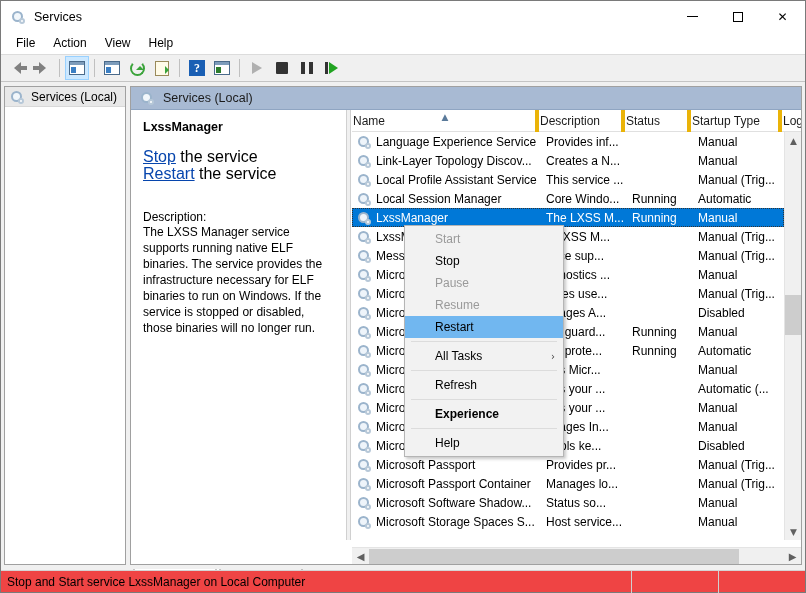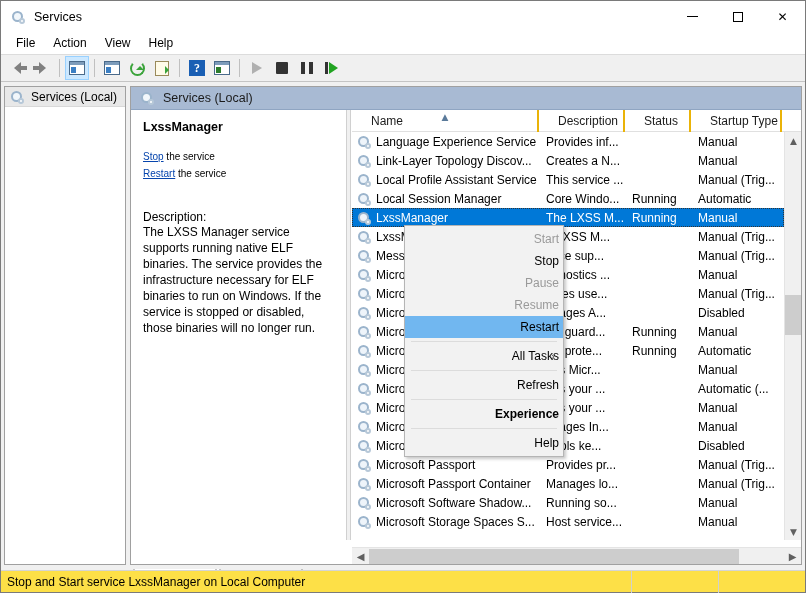--- a/index.html
+++ b/index.html
@@ -96,34 +96,34 @@
 
   .rp-header {
     height:23px; background:#a8bad3; display:flex; align-items:center; padding-left:8px;
     border-bottom:1px solid #8fa5c2;
   }
   .rp-header .lbl { margin-left:8px; font-size:12.5px; color:#1b1b1b; }
 
   
   .detailcol { position:absolute; left:0; top:23px; width:215px; bottom:24px; background:#fff; padding:10px 12px 0 12px; }
   .svc-title { font-size:12.5px; font-weight:bold; color:#000; margin-bottom:14px; }
-  .lnkline { font-size:10px; line-height:17px; }
+  .lnkline { font-size:16px; line-height:17px; }
   .lnk { color:#0645ad; text-decoration:underline; cursor:pointer; }
   .desc-head { margin-top:28px; font-size:12px; }
   .desc-body { font-size:12px; line-height:16px; margin-top:0px; }
 
   .vsplit { position:absolute; left:215px; top:23px; bottom:24px; width:5px; background:#f0f0f0;
             border-left:1px solid #d0d0d0; border-right:1px solid #d0d0d0; }
 
   
   .listview { position:absolute; left:221px; top:23px; right:0; bottom:24px; background:#fff; overflow:hidden; }
 
   .lv-head { position:absolute; left:0; top:0; right:0; height:22px; background:#fff; border-bottom:1px solid #e0e0e0; }
-  .hcell { position:absolute; top:0; height:22px; border-right:2px solid #eab308;
-           display:flex; align-items:center; padding-left:19px; font-size:12px; color:#1b1b1b; }
+  .hcell { position:absolute; top:0; height:22px; border-right:4px solid #eab308;
+           display:flex; align-items:center; padding-left:1px; font-size:12px; color:#1b1b1b; }
   .sortasc { position:absolute; top:2px; font-size:9px; color:#5a7a9a; font-family:"DejaVu Sans",sans-serif;}
 
   .lv-rows { position:absolute; left:0; top:22px; right:17px; bottom:0; }
   .row { position:absolute; left:0; right:0; height:19px; font-size:12px; color:#000; }
   .row.sel { background:#0078d7; color:#fff; }
   .row.sel.focus { outline:1px dotted #333; outline-offset:-1px; }
   .cell { position:absolute; top:0; height:19px; display:flex; align-items:center; overflow:hidden; white-space:nowrap; }
   .cell.name { padding-left:24px; }
   .gear {
     position:absolute; left:4px; top:2px; width:15px; height:15px;
@@ -148,33 +148,33 @@
   .tab { position:absolute; top:0; height:21px; display:flex; align-items:center; justify-content:center;
          font-size:12px; color:#000; }
   .tab .skewL { position:absolute; left:-7px; top:0; width:10px; height:21px;
                 border-left:1px solid #8c8c8c; transform:skewX(-14deg); }
   .tab .skewR { position:absolute; right:-7px; top:0; width:10px; height:21px;
                 border-right:1px solid #8c8c8c; transform:skewX(-14deg); }
   .tab.active { background:#fff; }
   .tab.active .skewL, .tab.active .skewR { background:#fff; }
 
   
-  .statusbar { position:absolute; left:0; bottom:0; width:804px; height:22px; background:#fde047;
+  .statusbar { position:absolute; left:0; bottom:0; width:804px; height:22px; background:#ef4444;
                border-top:1px solid #d4d4d4; display:flex; align-items:center; }
   .status-text { padding-left:6px; font-size:12px; color:#000; flex:1; }
   .status-seg { width:1px; height:22px; background:#d0d0d0; }
   .status-pane { width:86px; }
 
   
   .ctxmenu {
     position:absolute; background:#f2f2f2; border:1px solid #b5b5b5;
     box-shadow:2px 2px 3px rgba(0,0,0,0.22); padding:2px 0; z-index:50;
   }
   .ctxitem { height:22px; display:flex; align-items:center; padding-left:30px; padding-right:4px;
-             font-size:12px; color:#000; position:relative; white-space:nowrap;justify-content:flex-end; }
+             font-size:12px; color:#000; position:relative; white-space:nowrap; }
   .ctxitem.disabled { color:#9a9a9a; }
   .ctxitem.hl { background:#71b7f0; color:#000; }
   .ctxitem.bold { font-weight:bold; }
   .ctxitem .sub { position:absolute; right:8px; font-size:10px; color:#444; font-family:"DejaVu Sans",sans-serif; }
   .ctxsep { height:1px; background:#dcdcdc; margin:3px 6px 3px 6px; }
 
   .gearsm { position:relative; width:16px; height:16px; }
   .gearsm .ring { position:absolute; left:2px; top:2px; width:11px; height:11px; border:2.5px solid #9bb4cc; border-radius:50%; background:#f2f7fb;}
   .gearsm .sm { position:absolute; left:9px; top:9px; width:6px; height:6px; border:2px solid #b7c8d8; border-radius:50%; background:#fff;}
 </style>
@@ -500,21 +500,21 @@
               <div class="cell" style="left: 187px; width: 86px; padding-left: 7px;">Manages lo...</div>
               <div class="cell" style="left: 273px; width: 66px; padding-left: 7px;"></div>
               <div class="cell" style="left: 339px; width: 91px; padding-left: 7px;">Manual (Trig...</div>
               <div class="cell" style="left: 430px; width: 40px; padding-left: 7px;">Loca</div>
             </div>
             <div class="row" style="top: 361px;">
               <div class="cell name" style="left: 0px; width: 187px; padding-left: 24px;">Microsoft Software Shadow...<span class="gear">
                   <span class="ring"></span>
                   <span class="sm"></span>
                 </span></div>
-              <div class="cell" style="left: 187px; width: 86px; padding-left: 7px;">Running so...</div>
+              <div class="cell" style="left: 187px; width: 86px; padding-left: 7px;">Status so...</div>
               <div class="cell" style="left: 273px; width: 66px; padding-left: 7px;"></div>
               <div class="cell" style="left: 339px; width: 91px; padding-left: 7px;">Manual</div>
               <div class="cell" style="left: 430px; width: 40px; padding-left: 7px;">Loca</div>
             </div>
             <div class="row" style="top: 380px;">
               <div class="cell name" style="left: 0px; width: 187px; padding-left: 24px;">Microsoft Storage Spaces S...<span class="gear">
                   <span class="ring"></span>
                   <span class="sm"></span>
                 </span></div>
               <div class="cell" style="left: 187px; width: 86px; padding-left: 7px;">Host service...</div>

